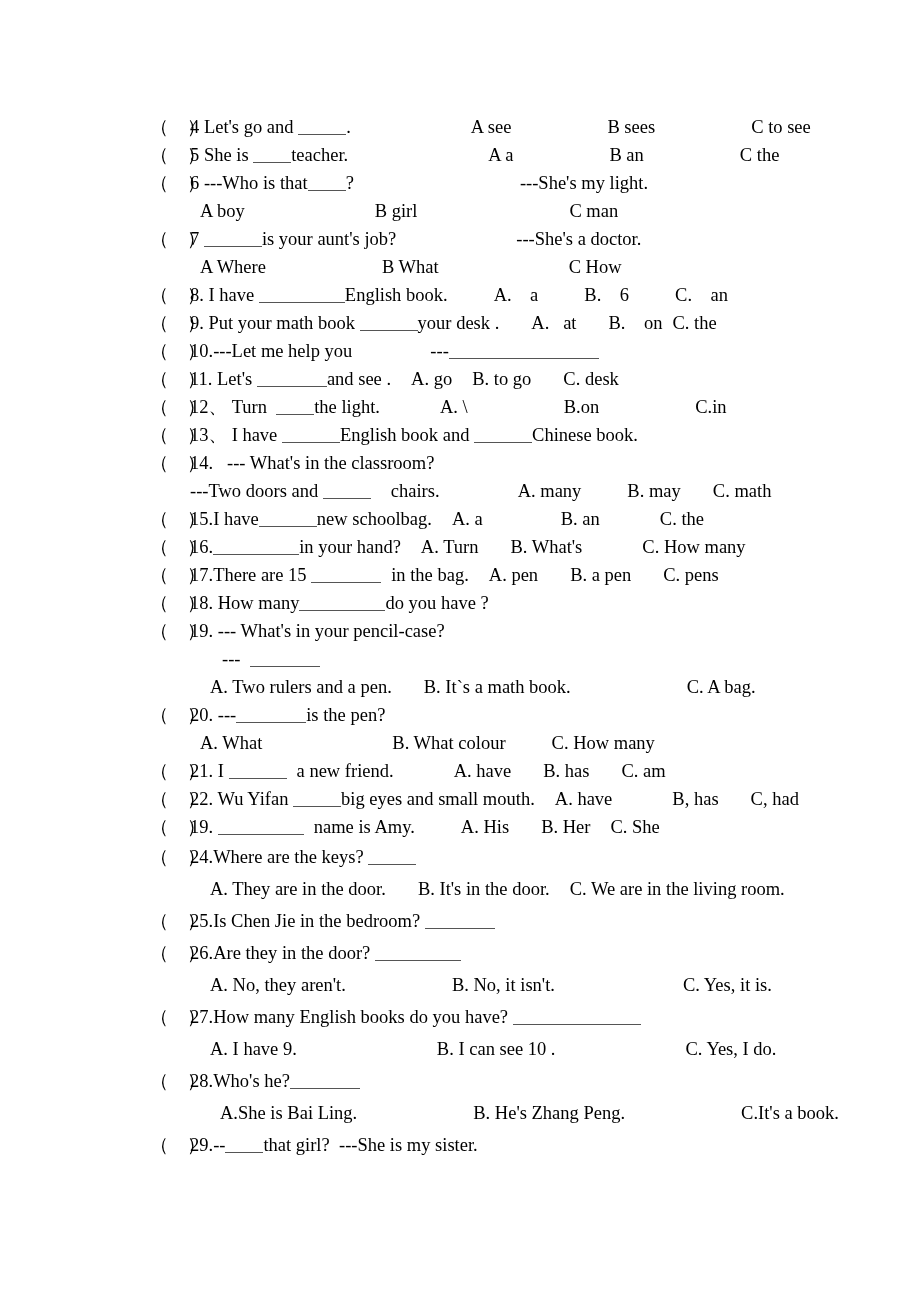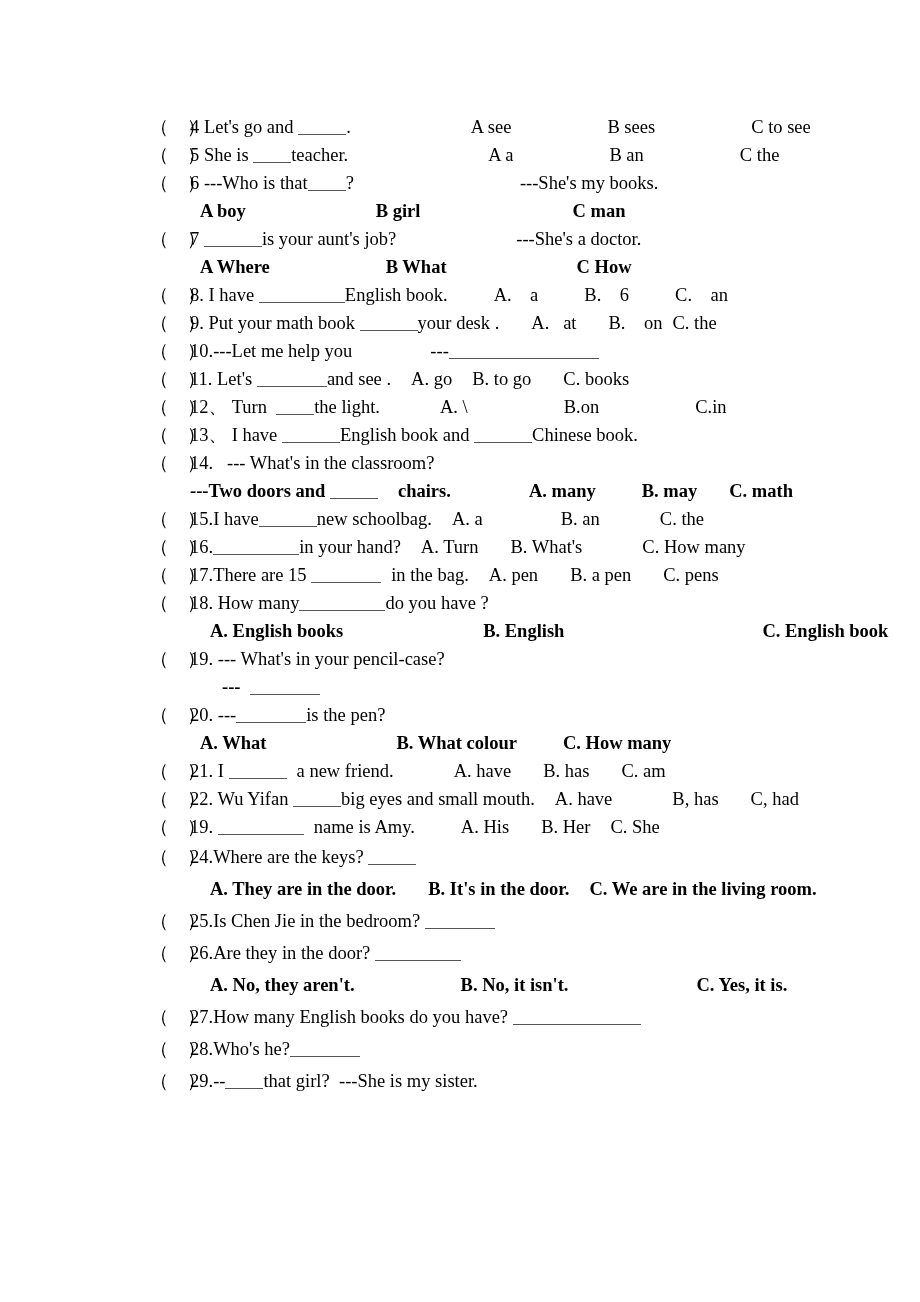--- a/index.html
+++ b/index.html
@@ -31,21 +31,20 @@
     font-size: 18.5px;
     line-height: 28px;
     white-space: pre;
     letter-spacing: 0px;
   }
   .qline.loose {
     line-height: 32px;
   }
   .qline.sub {
     white-space: pre;
-    font-weight: bold;
   }
   .marker {
     display: inline-block;
     width: 40px;
   }
   
   .bl {
     display: inline-block;
     border-bottom: 1.5px solid #555555;
     vertical-align: -2px;
@@ -70,70 +69,72 @@
 </head>
 <body>
 
 <div class="page">
   <div class="sheet">
 
     <div class="qline"><span class="marker">（    ）</span><span>4 Let's go and </span><span class="bl bl-m"></span><span>.</span><span class="sp-8"></span><span>A see</span><span class="sp-7"></span><span>B sees</span><span class="sp-7"></span><span>C to see</span></div>
 
     <div class="qline"><span class="marker">（    ）</span><span>5 She is </span><span class="bl bl-s"></span><span>teacher.</span><span class="sp-8"></span><span class="sp-2"></span><span>A a</span><span class="sp-7"></span><span>B an</span><span class="sp-7"></span><span>C the</span></div>
 
-    <div class="qline"><span class="marker">（    ）</span><span>6 ---Who is that</span><span class="bl bl-s"></span><span>?</span><span class="sp-8"></span><span class="sp-4"></span><span>---She's my books.</span></div>
+    <div class="qline"><span class="marker">（    ）</span><span>6 ---Who is that</span><span class="bl bl-s"></span><span>?</span><span class="sp-8"></span><span class="sp-4"></span><span>---She's my light.</span></div>
     <div class="qline sub"><span class="marker"></span><span class="sp-1"></span><span>A boy</span><span class="sp-8"></span><span class="sp-1"></span><span>B girl</span><span class="sp-8"></span><span class="sp-3"></span><span>C man</span></div>
 
     <div class="qline"><span class="marker">（    ）</span><span>7 </span><span class="bl bl-l"></span><span>is your aunt's job?</span><span class="sp-8"></span><span>---She's a doctor.</span></div>
     <div class="qline sub"><span class="marker"></span><span class="sp-1"></span><span>A Where</span><span class="sp-7"></span><span class="sp-2"></span><span>B What</span><span class="sp-8"></span><span class="sp-1"></span><span>C How</span></div>
 
     <div class="qline"><span class="marker">（    ）</span><span>8. I have </span><span class="bl bl-xxl"></span><span>English book.</span><span class="sp-4"></span><span>A.    a</span><span class="sp-4"></span><span>B.    6</span><span class="sp-4"></span><span>C.    an</span></div>
 
     <div class="qline"><span class="marker">（    ）</span><span>9. Put your math book </span><span class="bl bl-l"></span><span>your desk .</span><span class="sp-3"></span><span>A.   at</span><span class="sp-3"></span><span>B.    on</span><span class="sp-1"></span><span>C. the</span></div>
 
     <div class="qline"><span class="marker">（    ）</span><span>10.---Let me help you</span><span class="sp-6"></span><span>---</span><span class="bl bl-wide"></span></div>
 
-    <div class="qline"><span class="marker">（    ）</span><span>11. Let's </span><span class="bl bl-xl"></span><span>and see .</span><span class="sp-2"></span><span>A. go</span><span class="sp-2"></span><span>B. to go</span><span class="sp-3"></span><span>C. books</span></div>
+    <div class="qline"><span class="marker">（    ）</span><span>11. Let's </span><span class="bl bl-xl"></span><span>and see .</span><span class="sp-2"></span><span>A. go</span><span class="sp-2"></span><span>B. to go</span><span class="sp-3"></span><span>C. desk</span></div>
 
     <div class="qline"><span class="marker">（    ）</span><span>12、 Turn  </span><span class="bl bl-s"></span><span>the light.</span><span class="sp-5"></span><span>A. \</span><span class="sp-7"></span><span>B.on</span><span class="sp-7"></span><span>C.in</span></div>
 
     <div class="qline"><span class="marker">（    ）</span><span>13、 I have </span><span class="bl bl-l"></span><span>English book and </span><span class="bl bl-l"></span><span>Chinese book.</span></div>
 
     <div class="qline"><span class="marker">（    ）</span><span>14.   --- What's in the classroom?</span></div>
     <div class="qline sub"><span class="marker"></span><span>---Two doors and </span><span class="bl bl-m"></span><span class="sp-2"></span><span>chairs.</span><span class="sp-6"></span><span>A. many</span><span class="sp-4"></span><span>B. may</span><span class="sp-3"></span><span>C. math</span></div>
 
     <div class="qline"><span class="marker">（    ）</span><span>15.I have</span><span class="bl bl-l"></span><span>new schoolbag.</span><span class="sp-2"></span><span>A. a</span><span class="sp-6"></span><span>B. an</span><span class="sp-5"></span><span>C. the</span></div>
 
     <div class="qline"><span class="marker">（    ）</span><span>16.</span><span class="bl bl-xxl"></span><span>in your hand?</span><span class="sp-2"></span><span>A. Turn</span><span class="sp-3"></span><span>B. What's</span><span class="sp-5"></span><span>C. How many</span></div>
 
     <div class="qline"><span class="marker">（    ）</span><span>17.There are 15 </span><span class="bl bl-xl"></span><span class="sp-1"></span><span>in the bag.</span><span class="sp-2"></span><span>A. pen</span><span class="sp-3"></span><span>B. a pen</span><span class="sp-3"></span><span>C. pens</span></div>
 
     <div class="qline"><span class="marker">（    ）</span><span>18. How many</span><span class="bl bl-xxl"></span><span>do you have ?</span></div>
-    <div class="qline sub"><span class="marker"></span><span class="sp-2"></span><span>A. English books</span><span class="sp-8"></span><span class="sp-2"></span><span>B. English</span><span class="sp-8"></span><span class="sp-6"></span><span>C. English book</span></div>
 
     <div class="qline"><span class="marker">（    ）</span><span>19. --- What's in your pencil-case?</span></div>
     <div class="qline sub"><span class="marker"></span><span class="sp-3"></span><span>---</span><span class="sp-1"></span><span class="bl bl-xl"></span></div>
+    <div class="qline sub"><span class="marker"></span><span class="sp-2"></span><span>A. Two rulers and a pen.</span><span class="sp-3"></span><span>B. It`s a math book.</span><span class="sp-7"></span><span class="sp-2"></span><span>C. A bag.</span></div>
 
     <div class="qline"><span class="marker">（    ）</span><span>20. ---</span><span class="bl bl-xl"></span><span>is the pen?</span></div>
     <div class="qline sub"><span class="marker"></span><span class="sp-1"></span><span>A. What</span><span class="sp-8"></span><span class="sp-1"></span><span>B. What colour</span><span class="sp-4"></span><span>C. How many</span></div>
 
     <div class="qline"><span class="marker">（    ）</span><span>21. I </span><span class="bl bl-l"></span><span class="sp-1"></span><span>a new friend.</span><span class="sp-5"></span><span>A. have</span><span class="sp-3"></span><span>B. has</span><span class="sp-3"></span><span>C. am</span></div>
 
     <div class="qline"><span class="marker">（    ）</span><span>22. Wu Yifan </span><span class="bl bl-m"></span><span>big eyes and small mouth.</span><span class="sp-2"></span><span>A. have</span><span class="sp-5"></span><span>B, has</span><span class="sp-3"></span><span>C, had</span></div>
 
     <div class="qline"><span class="marker">（    ）</span><span>19. </span><span class="bl bl-xxl"></span><span class="sp-1"></span><span>name is Amy.</span><span class="sp-4"></span><span>A. His</span><span class="sp-3"></span><span>B. Her</span><span class="sp-2"></span><span>C. She</span></div>
 
     <div class="qline loose"><span class="marker">（    ）</span><span>24.Where are the keys? </span><span class="bl bl-m"></span></div>
     <div class="qline loose sub"><span class="sp-5"></span><span>A. They are in the door.</span><span class="sp-3"></span><span>B. It's in the door.</span><span class="sp-2"></span><span>C. We are in the living room.</span></div>
 
     <div class="qline loose"><span class="marker">（    ）</span><span>25.Is Chen Jie in the bedroom? </span><span class="bl bl-xl"></span></div>
 
     <div class="qline loose"><span class="marker">（    ）</span><span>26.Are they in the door? </span><span class="bl bl-xxl"></span></div>
     <div class="qline loose sub"><span class="sp-5"></span><span>A. No, they aren't.</span><span class="sp-7"></span><span class="sp-1"></span><span>B. No, it isn't.</span><span class="sp-7"></span><span class="sp-3"></span><span>C. Yes, it is.</span></div>
 
     <div class="qline loose"><span class="marker">（    ）</span><span>27.How many English books do you have? </span><span class="bl bl-long"></span></div>
+    <div class="qline loose sub"><span class="sp-5"></span><span>A. I have 9.</span><span class="sp-8"></span><span class="sp-2"></span><span>B. I can see 10 .</span><span class="sp-8"></span><span class="sp-1"></span><span>C. Yes, I do.</span></div>
 
     <div class="qline loose"><span class="marker">（    ）</span><span>28.Who's he?</span><span class="bl bl-xl"></span></div>
+    <div class="qline loose sub"><span class="sp-5"></span><span class="sp-1"></span><span>A.She is Bai Ling.</span><span class="sp-7"></span><span class="sp-2"></span><span>B. He's Zhang Peng.</span><span class="sp-7"></span><span class="sp-2"></span><span>C.It's a book.</span></div>
 
     <div class="qline loose"><span class="marker">（    ）</span><span>29.--</span><span class="bl bl-s"></span><span>that girl?  ---She is my sister.</span></div>
 
   </div>
 </div>
 
 </body></html>

